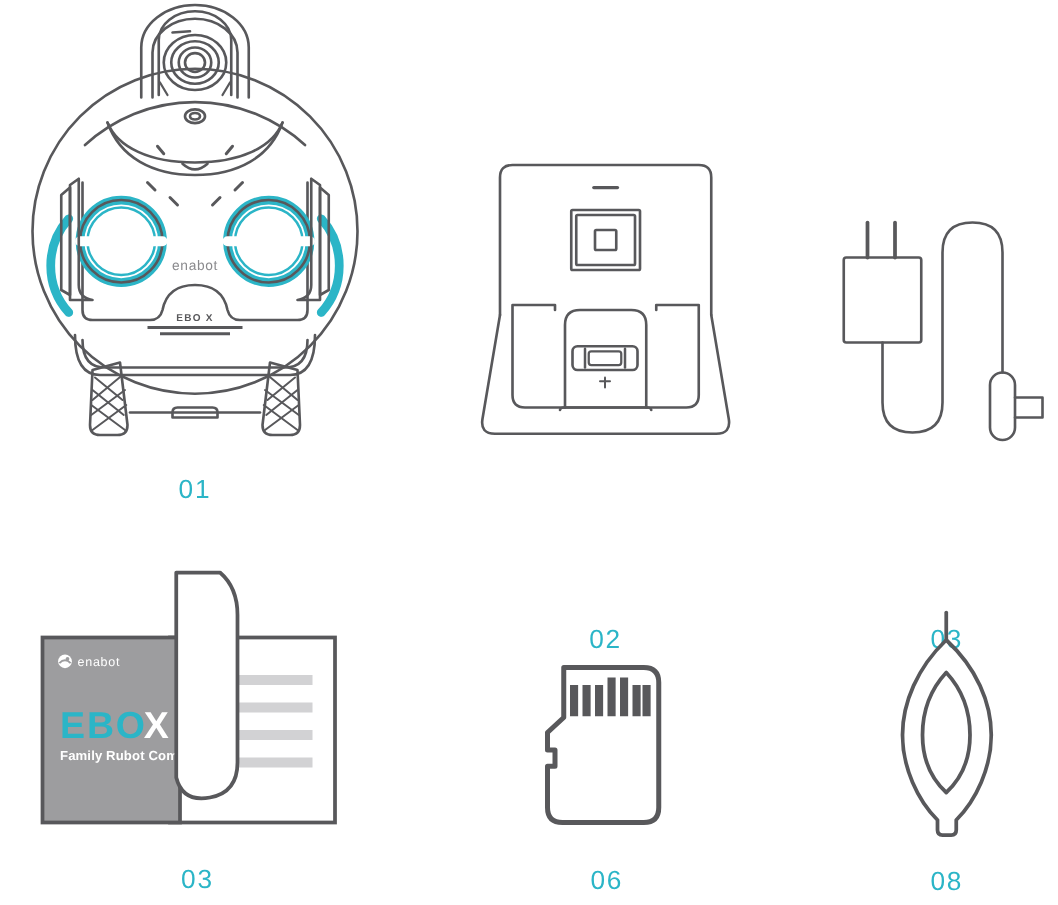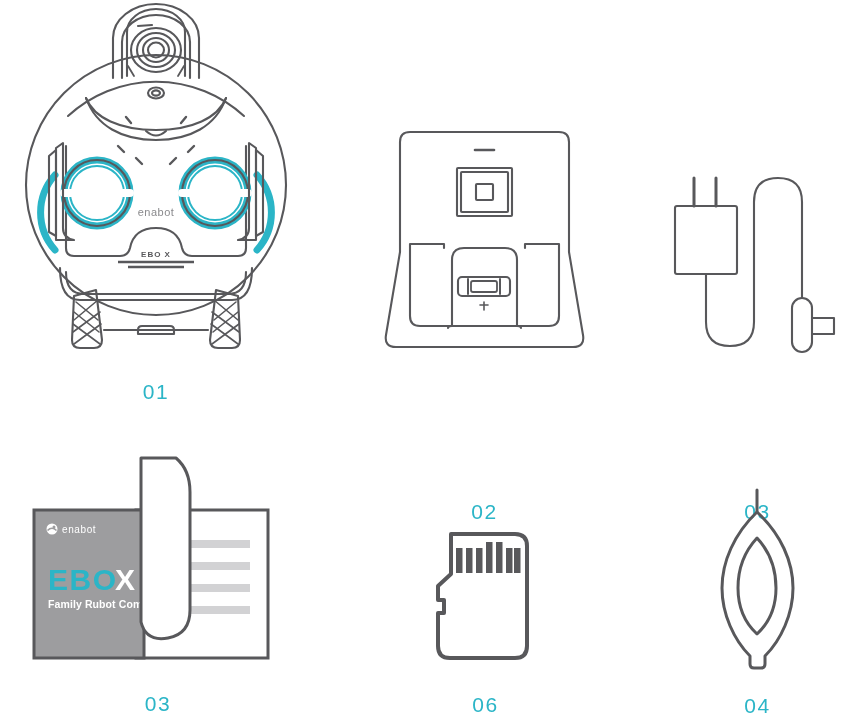--- a/index.html
+++ b/index.html
@@ -297,16 +297,16 @@
 
           <path d="M 57 24 C 34 46 22 74 22 100 C 22 126 34 152 50 168
                    L 50 176 Q 50 180 54 180 L 61 180 Q 65 180 65 176 L 65 168
                    C 81 152 93 126 93 100 C 93 74 81 46 57 24 Z"></path>
 
           <path d="M 57 50 C 44 64 38 82 38 100 C 38 118 44 134 57 146
                    C 70 134 76 118 76 100 C 76 82 70 64 57 50 Z"></path>
         </g>
       </svg>
     </div>
-    <div class="item-label">04</div>
+    <div class="item-label">08</div>
   </div>
 
 </div>
 
 </body></html>

